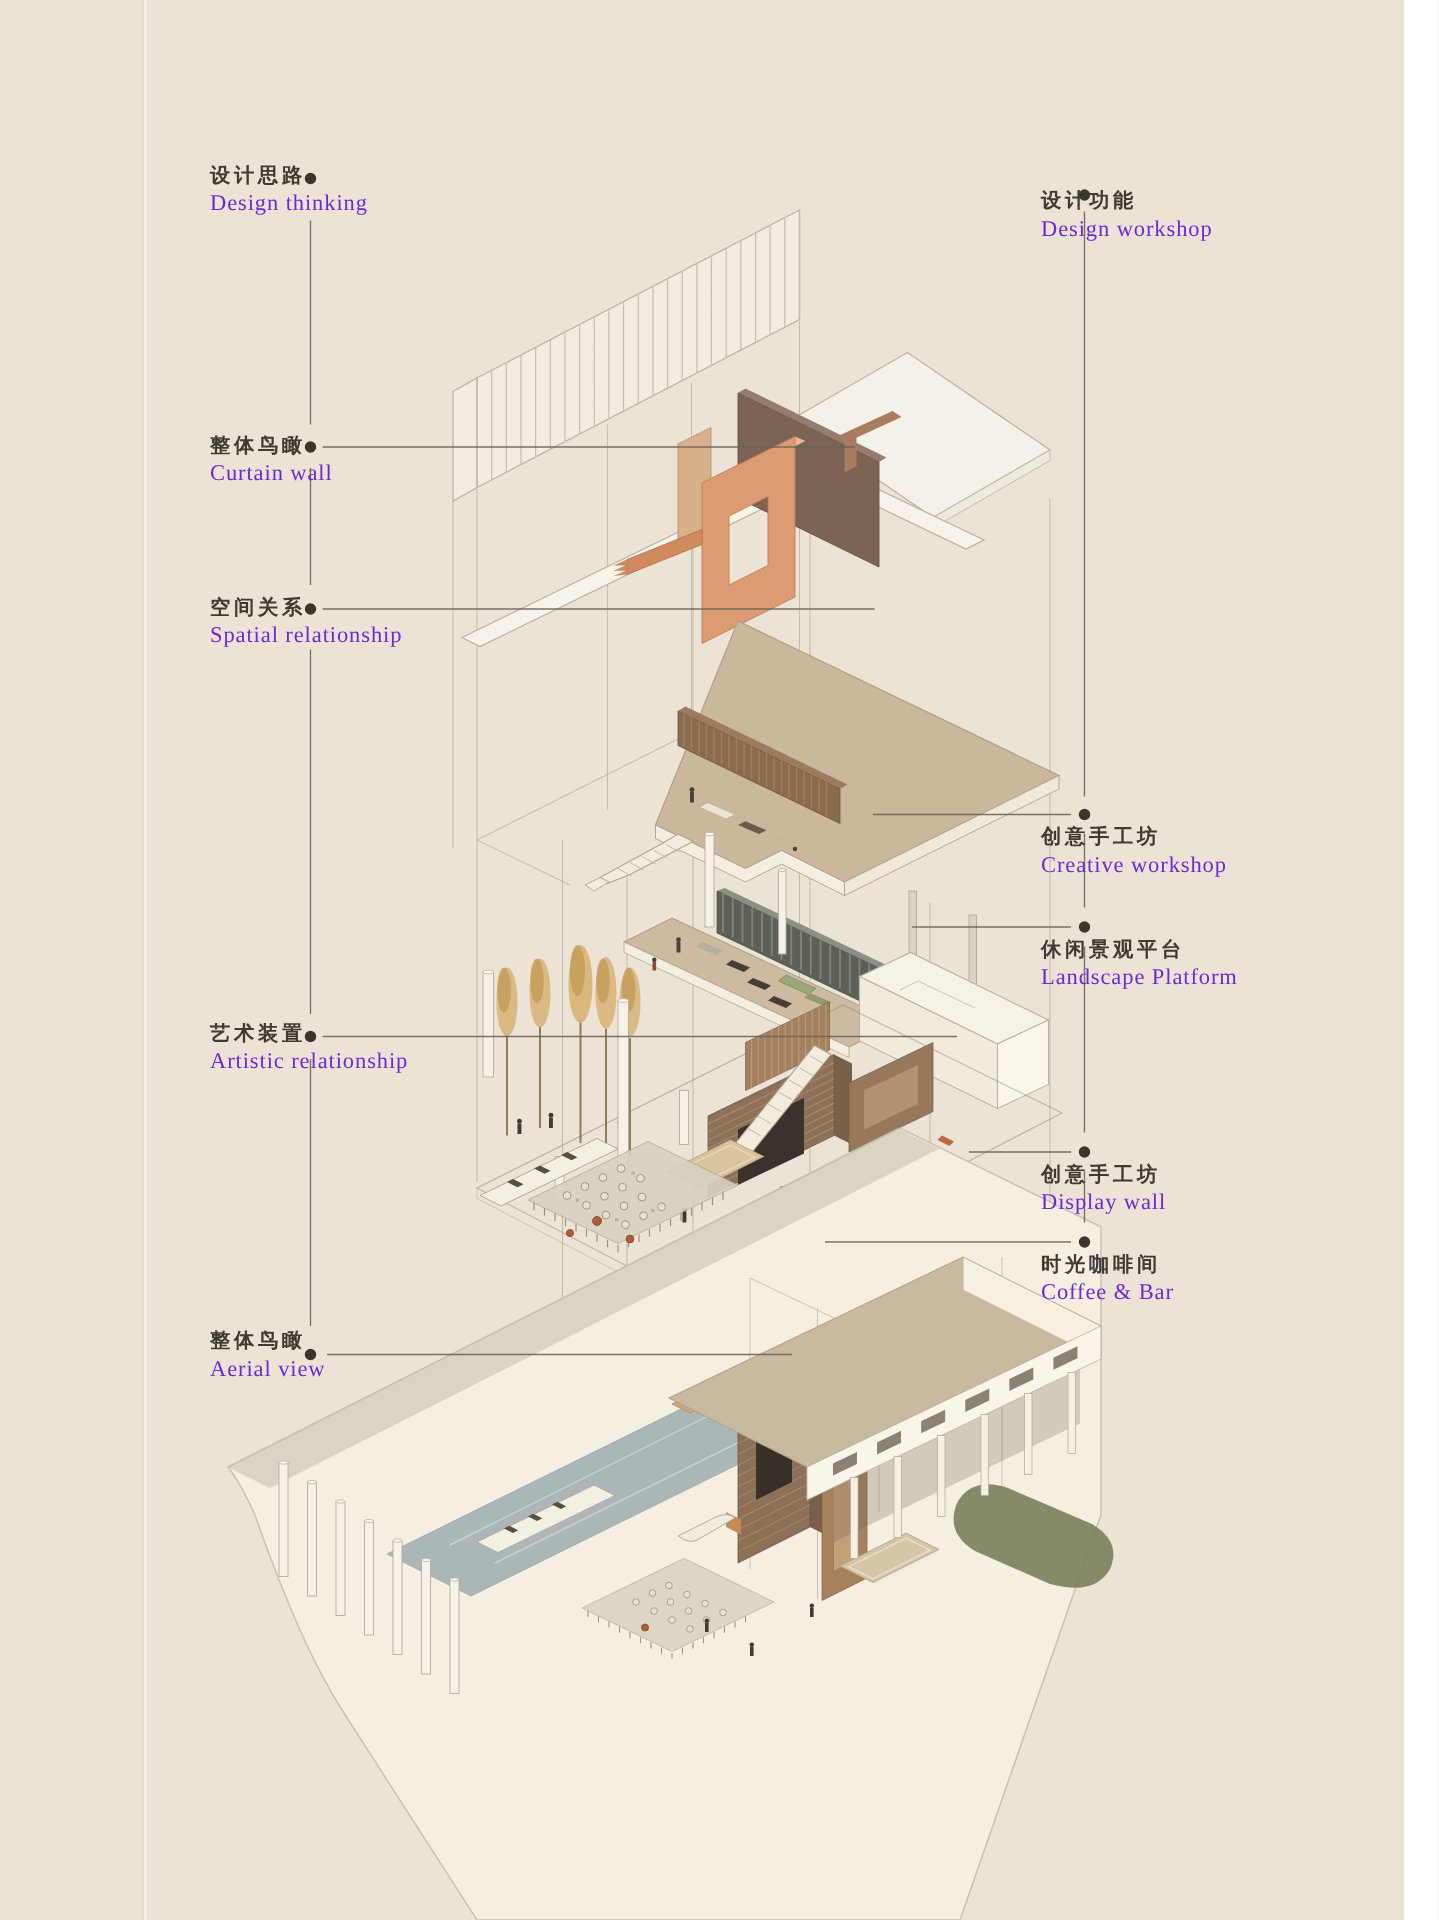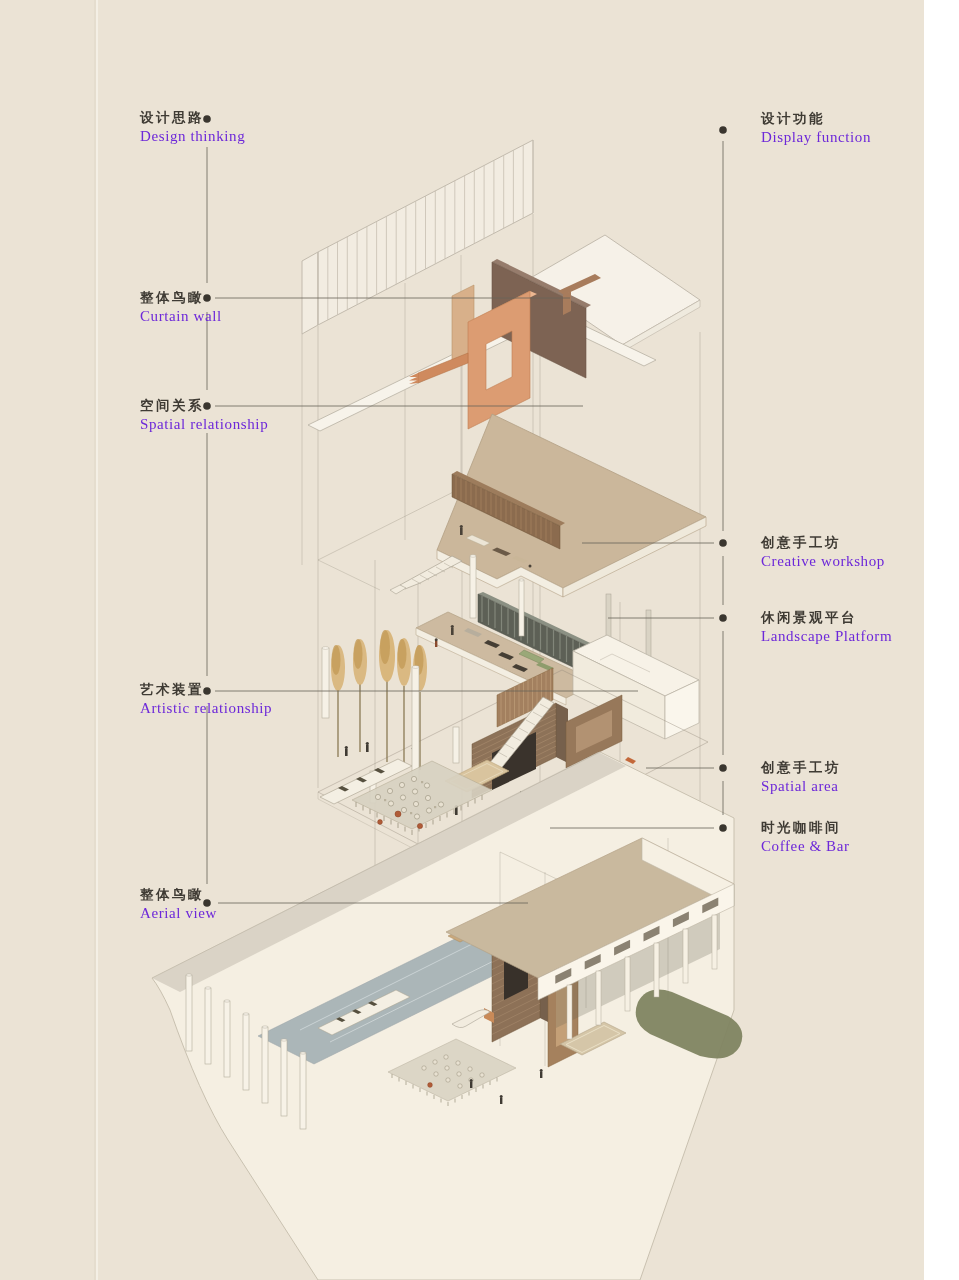--- a/index.html
+++ b/index.html
@@ -1,33 +1,34 @@
 <!DOCTYPE html>
 <html><head>
 <meta charset="utf-8">
 <style>
   html,body{margin:0;padding:0;}
   #stage{
     position:relative;width:924px;height:1280px;overflow:hidden;
     background:#ebe3d5;
     font-family:"Liberation Serif","DejaVu Serif",serif;
+    padding-left:12px;
   }
   #stage .paper-edge{position:absolute;top:0;bottom:0;width:2px;}
   svg{position:absolute;left:0;top:0;}
   .label{position:absolute;color:#3f3b34;white-space:nowrap;}
   .label .zh{
     font-family:"DejaVu Sans","Liberation Sans",sans-serif;
     font-weight:600;font-size:13.5px;line-height:14px;letter-spacing:2.5px;
   }
   .label .en{
     font-family:"Liberation Serif","DejaVu Serif",serif;
     font-size:15px;line-height:15px;letter-spacing:0.6px;margin-top:5px;color:#6d28d9;
   }
   .label.left{left:140px;}
-  .label.right{left:761px;}
+  .label.right{left:694px;margin-top:16px;}
 </style>
 </head>
 <body>
 
 <div id="stage">
   <div class="paper-edge" style="left:94px;background:#ddd5c6;opacity:.45"></div>
   <div class="paper-edge" style="left:96px;background:#f6f1e8;opacity:.8"></div>
 
   <svg width="959" height="1280" viewBox="0 0 959 1280">
 
@@ -338,31 +339,31 @@
     <div class="zh">艺术装置</div>
     <div class="en">Artistic relationship</div>
   </div>
   <div class="label left" style="top:887px">
     <div class="zh">整体鸟瞰</div>
     <div class="en">Aerial view</div>
   </div>
 
   <div class="label right" style="top:111px">
     <div class="zh">设计功能</div>
-    <div class="en">Display function</div>
+    <div class="en">Design workshop</div>
   </div>
   <div class="label right" style="top:535px">
     <div class="zh">创意手工坊</div>
     <div class="en">Creative workshop</div>
   </div>
   <div class="label right" style="top:610px">
     <div class="zh">休闲景观平台</div>
     <div class="en">Landscape Platform</div>
   </div>
   <div class="label right" style="top:760px">
     <div class="zh">创意手工坊</div>
-    <div class="en">Spatial area</div>
+    <div class="en">Display wall</div>
   </div>
   <div class="label right" style="top:820px">
     <div class="zh">时光咖啡间</div>
     <div class="en">Coffee &amp; Bar</div>
   </div>
 </div>
 
 </body></html>

